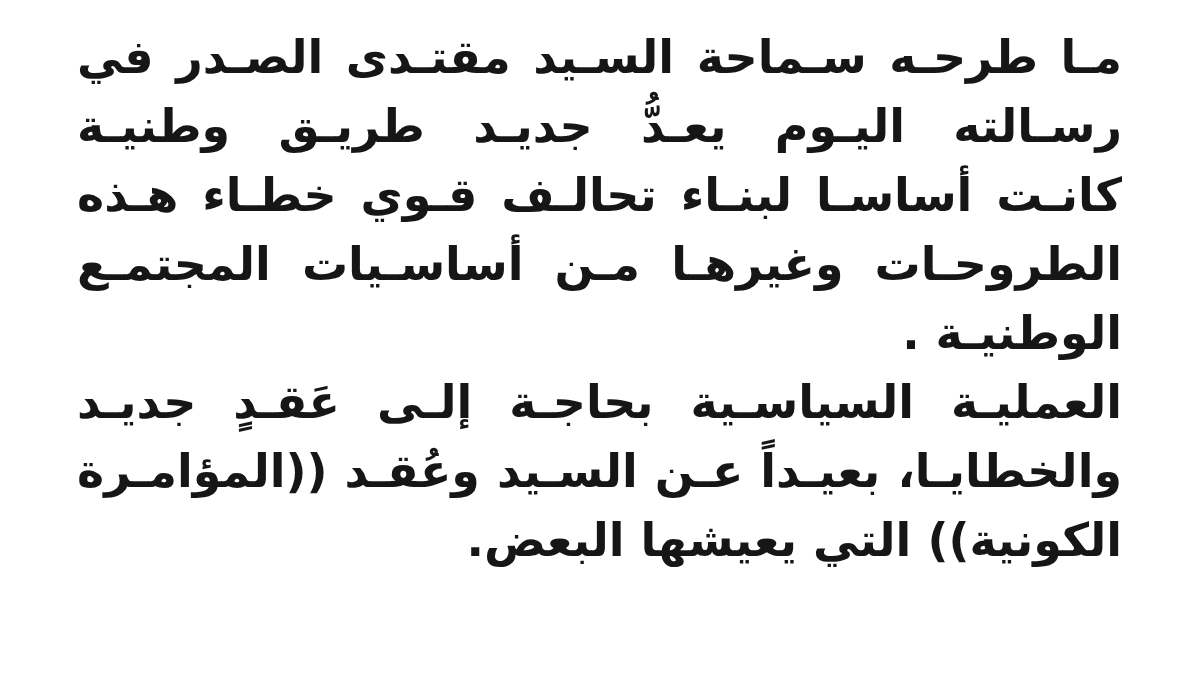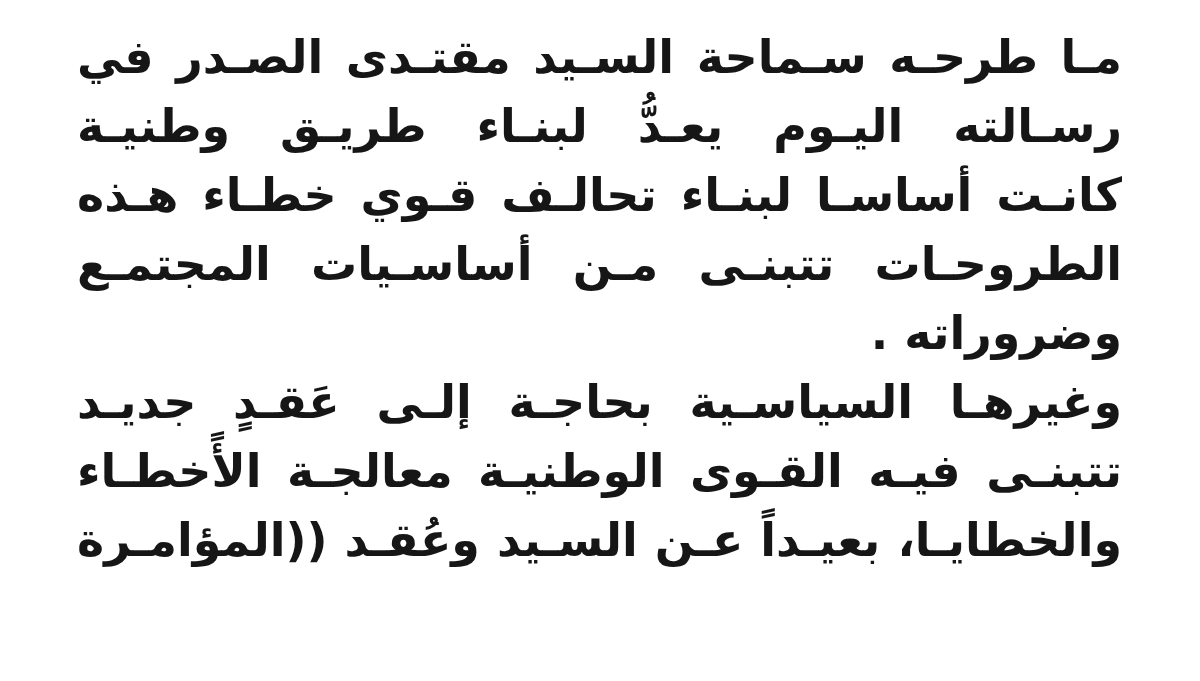--- a/index.html
+++ b/index.html
@@ -50,24 +50,24 @@
     text-align-last: right;
   }
 </style>
 </head>
 <body style="background: rgb(255, 255, 255);">
 
 <div class="page">
   <div class="article" style="color: rgb(22, 22, 22);">
     <div class="para">
       <div class="line just">مـا طرحـه سـماحة السـيد مقتـدى الصـدر في</div>
-      <div class="line just">رسـالته اليـوم يعـدُّ لبنـاء طريـق وطنيـة</div>
+      <div class="line just">رسـالته اليـوم يعـدُّ جديـد طريـق وطنيـة</div>
       <div class="line just">كانـت أساسـا لبنـاء تحالـف قـوي خطـاء هـذه</div>
-      <div class="line just">الطروحـات تتبنـى مـن أساسـيات المجتمـع</div>
-      <div class="line end">وضروراته .</div>
+      <div class="line just">الطروحـات وغيرهـا مـن أساسـيات المجتمـع</div>
+      <div class="line end">الوطنيـة .</div>
     </div>
     <div class="para">
-      <div class="line just">وغيرهـا السياسـية بحاجـة إلـى عَقـدٍ جديـد</div>
-      <div class="line just">تتبنـى فيـه القـوى الوطنيـة معالجـة الأًخطـاء</div>
+      <div class="line just">العمليـة السياسـية بحاجـة إلـى عَقـدٍ جديـد</div>
       <div class="line just">والخطايـا، بعيـداً عـن السـيد وعُقـد ((المؤامـرة</div>
+      <div class="line end">الكونية)) التي يعيشها البعض.</div>
     </div>
   </div>
 </div>
 
 </body></html>

